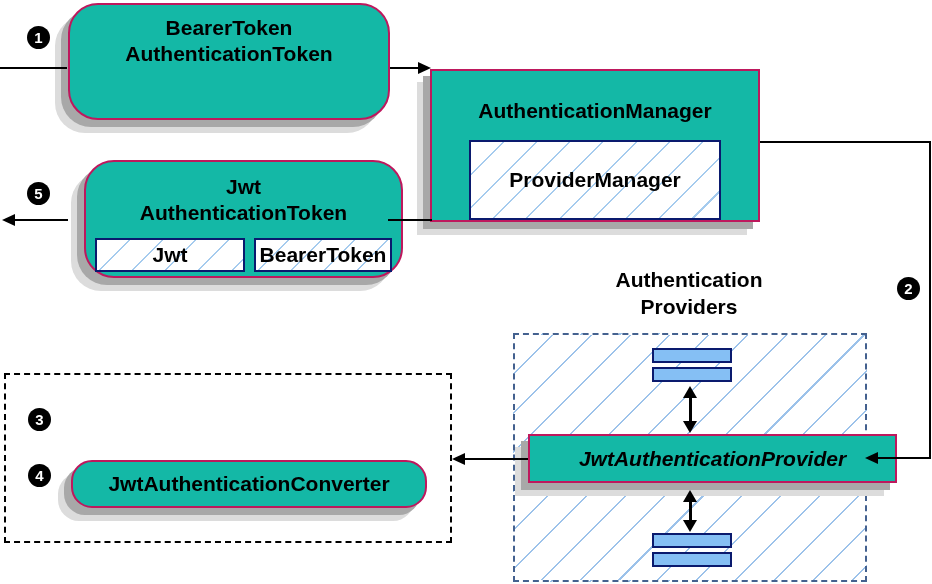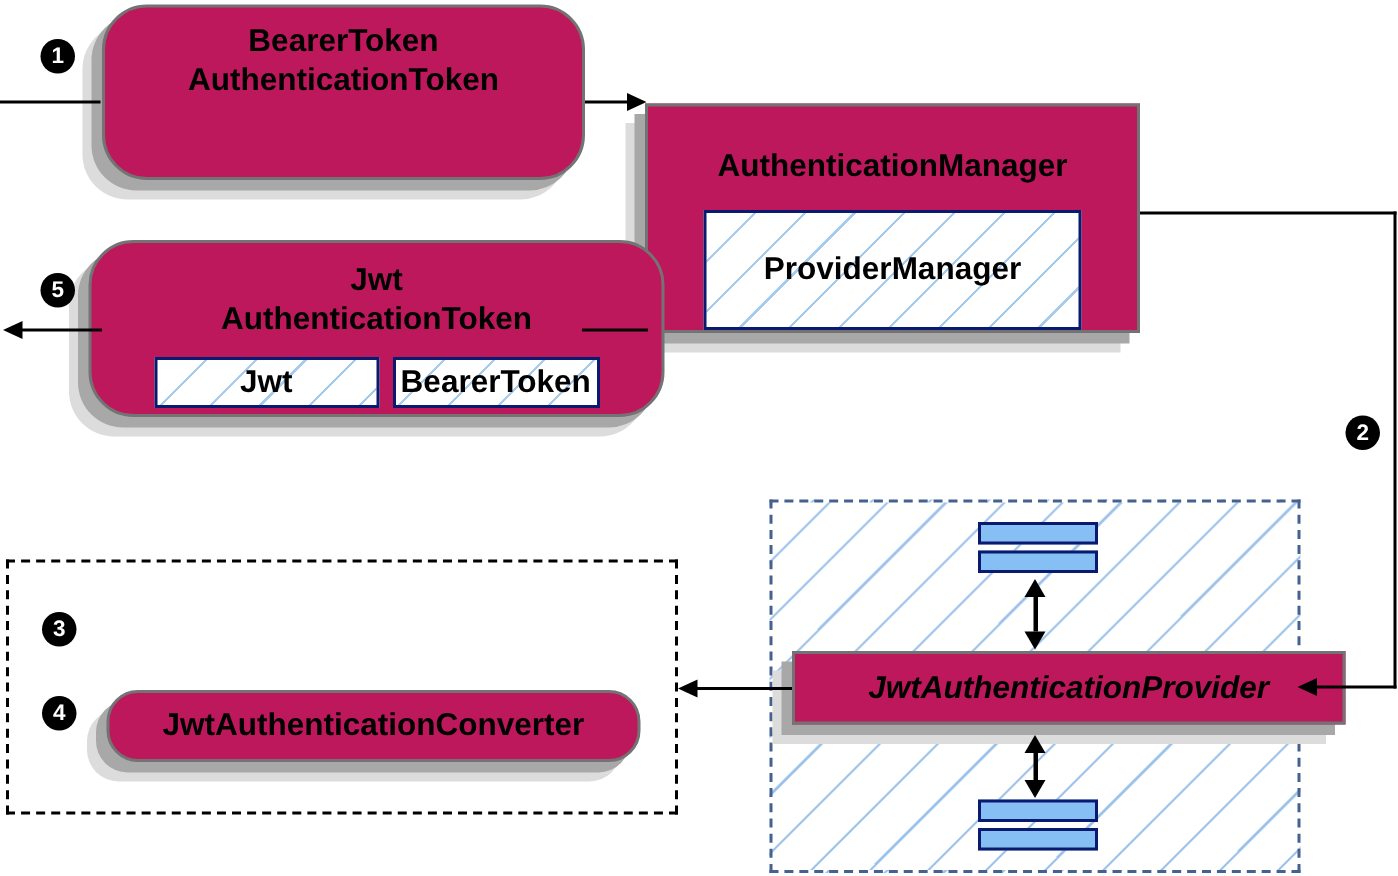--- a/index.html
+++ b/index.html
@@ -3,21 +3,21 @@
 <meta charset="utf-8">
 <style>
   html,body { margin:0; padding:0; background:#fff; }
   .canvas {
     position:relative; width:932px; height:584px; background:#ffffff;
     font-family:"Liberation Sans", sans-serif; overflow:hidden; color:#000;
   }
   
   .node {
     position:absolute; box-sizing:border-box;
-    background:#be185d; border:2px solid #737373;
+    background:#14b8a6; border:2px solid #be185d;
     font-weight:bold; color:#000;
   }
   .shadow { box-shadow:-7px 7px 0 0 #A8A8A8, -13px 13px 0 0 #DCDCDC; }
   .rounded { border-radius:30px; }
   .titleline { font-size:21px; line-height:26px; text-align:center; font-weight:bold; }
   .flexcol { display:flex; flex-direction:column; align-items:center; }
   .center { display:flex; align-items:center; justify-content:center; }
   .label21 { font-size:21px; font-weight:bold; }
   
   .hatch {
@@ -98,29 +98,33 @@
   <div class="node rounded shadow flexcol" style="left:68px; top:3px; width:322px; height:117px; padding-top:10px;">
     <div class="titleline">BearerToken</div>
     <div class="titleline">AuthenticationToken</div>
   </div>
 
   <div class="node shadow flexcol" style="left:430px; top:69px; width:330px; height:153px; padding-top:16px;justify-content:flex-end;">
     <div class="titleline">AuthenticationManager</div>
     <div class="hatch center label21" style="width:252px; height:80px; margin-top:16px;">ProviderManager</div>
   </div>
 
-  <div class="node rounded shadow flexcol" style="left:59px; top:160px; width:384px; height:118px; padding-top:12px;">
+  <div class="node rounded shadow flexcol" style="left:84px; top:160px; width:319px; height:118px; padding-top:12px;">
     <div class="titleline">Jwt</div>
     <div class="titleline">AuthenticationToken</div>
     <div style="display:flex; gap:9px; margin-top:12px;">
       <div class="hatch center label21" style="width:150px; height:34px;">Jwt</div>
       <div class="hatch center label21" style="width:138px; height:34px;">BearerToken</div>
     </div>
   </div>
 
+  <div class="prov-title">
+    <div>Authentication</div>
+    <div>Providers</div>
+  </div>
 
   <div class="bar" style="left:652px; top:348px;"></div>
   <div class="bar" style="left:652px; top:367px;"></div>
   <div class="bar" style="left:652px; top:533px;"></div>
   <div class="bar" style="left:652px; top:552px;"></div>
 
   <div class="node shadow center label21" style="left:528px; top:434px; width:369px; height:49px;font-style:italic;">JwtAuthenticationProvider</div>
 
 
   <div class="node shadow center label21" style="left:71px; top:460px; width:356px; height:48px;border-radius:21px;">JwtAuthenticationConverter</div>

